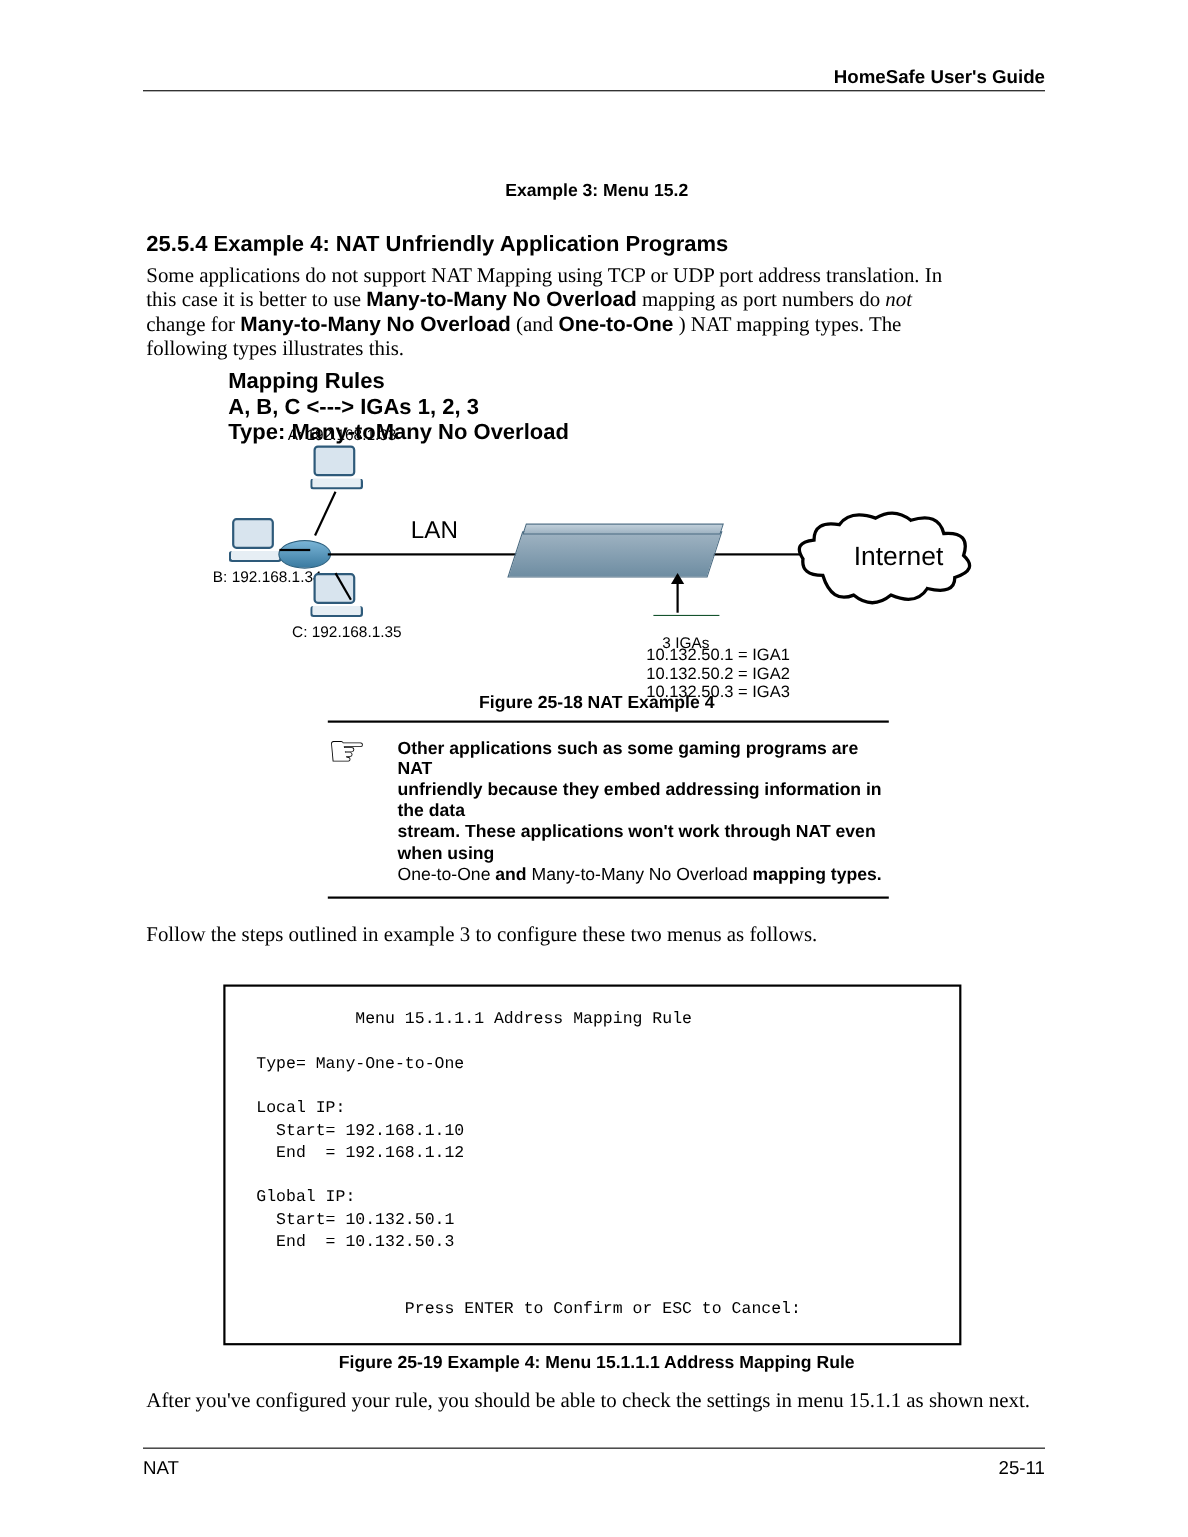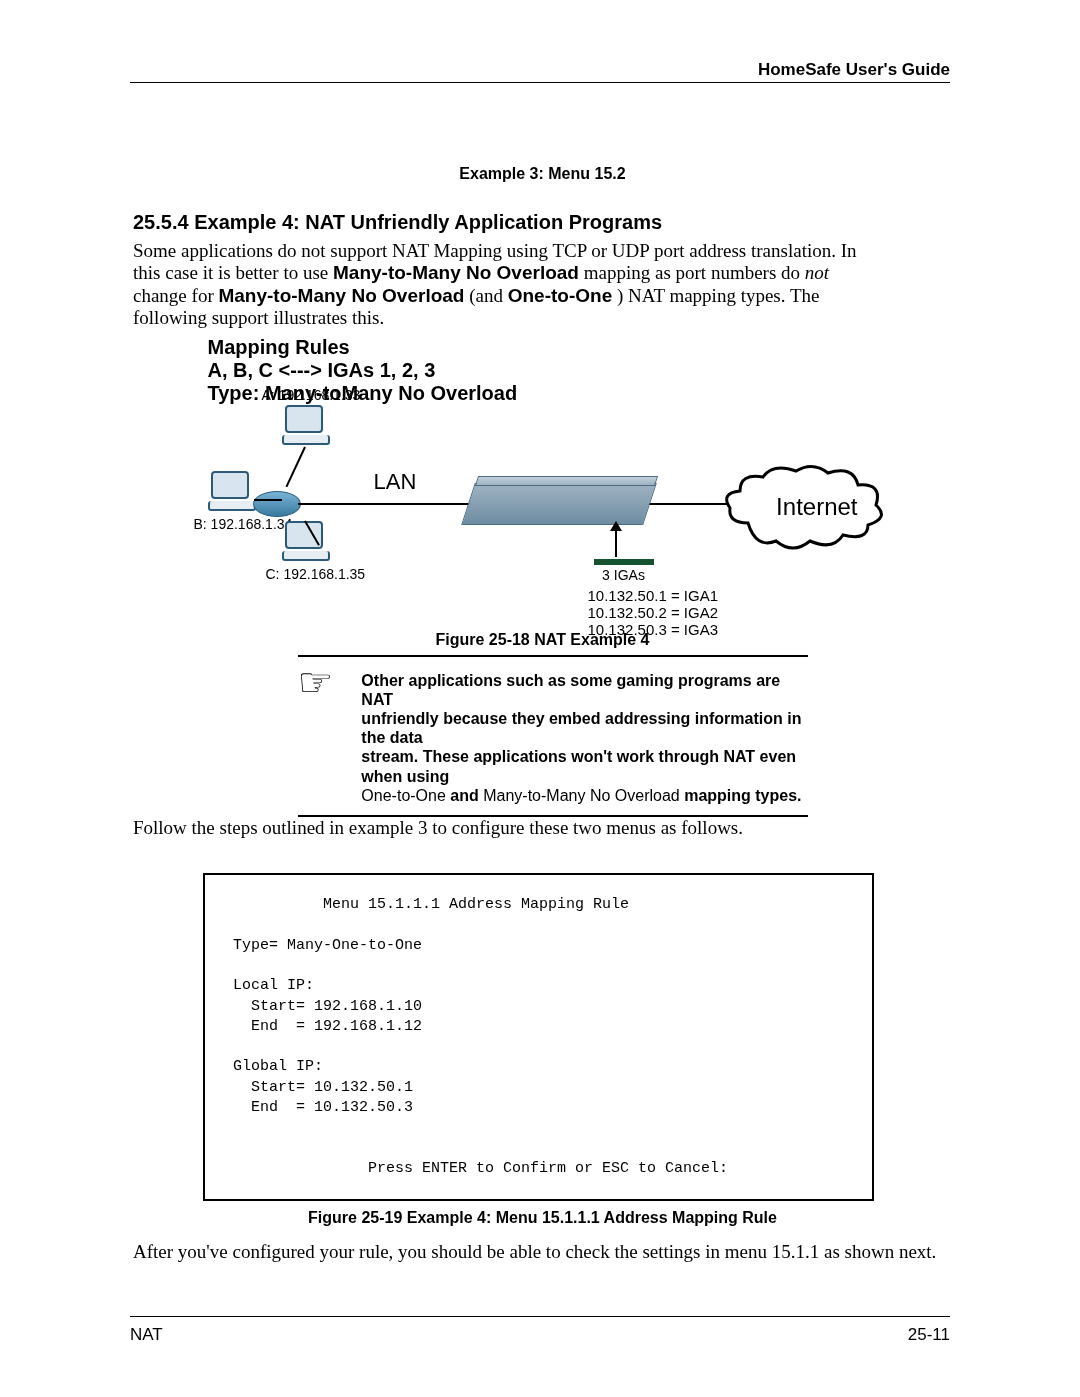--- a/index.html
+++ b/index.html
@@ -159,22 +159,22 @@
     position:absolute; left:-5px; top:-2px;
     border-left:6px solid transparent;
     border-right:6px solid transparent;
     border-bottom:10px solid #000;
   }
   .threeigas {
     position: absolute;
     left: 386px; top: 148px;
     font-family: Arial, Helvetica, sans-serif;
     font-size: 14px;
-    border-top: 6px solid #14532d;
-    padding-top: 2px;
+    border-top: 1px solid #14532d;
+    padding-top: 16px;
     width: 60px;
     text-align: center;
   }
   .iga-block {
     position: absolute;
     left: 380px; top: 176px;
     font-family: Arial, Helvetica, sans-serif;
     font-size: 15px;
     line-height: 1.15;
     white-space: nowrap;
@@ -224,21 +224,21 @@
     margin-top: 6px;
   }
   .callout-text {
     font-family: Arial, Helvetica, sans-serif;
     font-size: 16px;
     line-height: 1.2;
   }
   .callout-text .plain { font-weight: normal; }
   .callout-text .b { font-weight: bold; }
 
-  .follow-p { }
+  .follow-p { margin-top: 22px; }
 
   
   .term {
     font-family: "Courier New", Courier, monospace;
     font-size: 15px;
     white-space: pre;
     border: 2px solid #000;
     padding: 20px 40px 20px 28px;
     margin: 34px 78px 8px 70px;
     line-height: 1.35;
@@ -292,21 +292,21 @@
       <span>Some applications do not support NAT Mapping using TCP or UDP port address translation. In</span><br>
       <span>this case it is better to use </span>
       <span class="bold-sans">Many-to-Many No Overload</span>
       <span> mapping as port numbers do </span>
       <span class="italic">not</span><br>
       <span>change for </span>
       <span class="bold-sans">Many-to-Many No Overload</span>
       <span> (and </span>
       <span class="bold-sans">One-to-One</span>
       <span>) NAT mapping types. The</span><br>
-      <span>following support illustrates this.</span>
+      <span>following types illustrates this.</span>
     </p>
 
     <div class="diagram-wrap">
       <div class="dg-title">
         <div>Mapping Rules</div>
         <div>A, B, C &lt;---&gt; IGAs 1, 2, 3</div>
         <div>Type: Many-toMany No Overload</div>
       </div>
       <div class="dg-svg-row">
 

